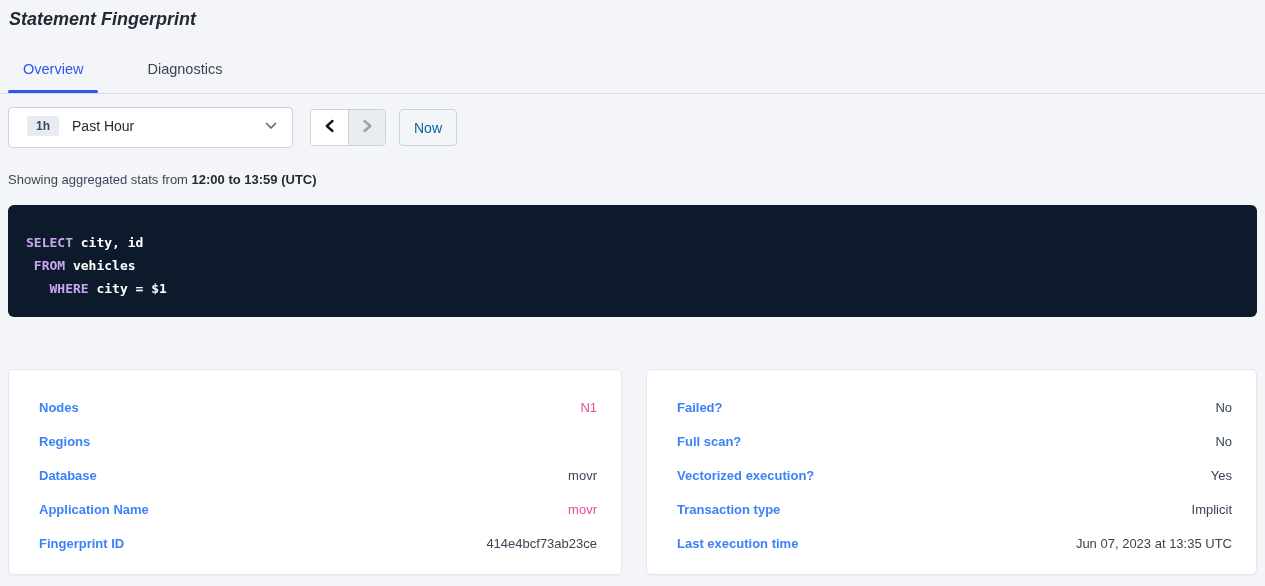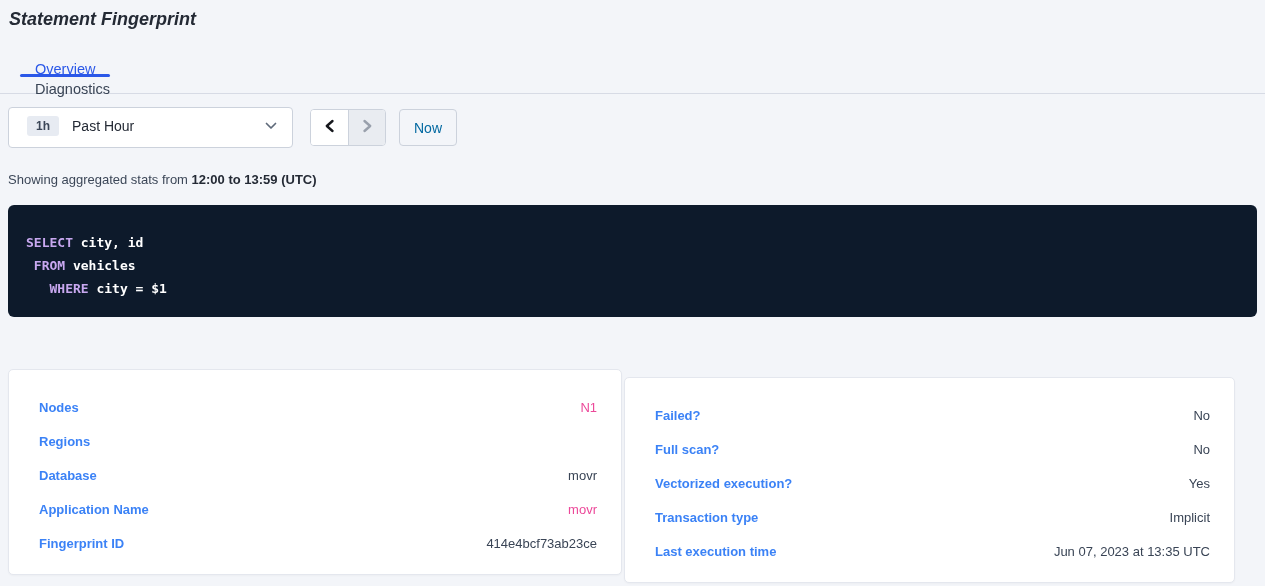--- a/index.html
+++ b/index.html
@@ -14,21 +14,21 @@
   
   .page-title {
     position:absolute; left:9px; top:9px;
     font-size:18px; font-weight:700; color:#242a35;font-style:italic;
   }
 
   
   .tabbar {
     position:absolute; left:0; top:57px; width:1265px; height:37px;
     border-bottom:1px solid #d7dbe5;
-    display:flex; align-items:flex-start; padding-left:20px;flex-direction:column;
+    display:flex; align-items:flex-start; padding-left:8px;
   }
   .tab {
     padding:4px 15px 0 15px; margin-right:34px; height:36px;
     font-size:14.5px; color:#394455; cursor:pointer; position:relative;
   }
   .tab.active { color:#2b58e8; }
   .tab.active .ink {
     position:absolute; left:0; right:0; bottom:0; height:3px;
     background:#2b58e8; border-radius:2px;
   }
@@ -86,21 +86,21 @@
   .sql-line .kw { color:#c8a8f0; }
 
   
   .card {
     position:absolute; top:369px; height:206px; background:#fff;
     border:1px solid #e4e7ee; border-radius:5px;
     padding:20px 24px 0 30px;
     box-shadow:0 1px 2px rgba(16,24,40,0.03);
   }
   .card.left  { left:8px;  width:614px; }
-  .card.right { left:624px; width:611px;margin-top:8px; }
+  .card.right { left:646px; width:611px; }
   .crow {
     height:34px; display:flex; align-items:center; justify-content:space-between;
   }
   .crow-label { font-size:13px; font-weight:700; color:#3b82f6; }
   .crow-value { font-size:13px; color:#394455; }
   .crow-value.link { color:#ec4899; cursor:pointer; }
 </style>
 </head>
 <body>
 

